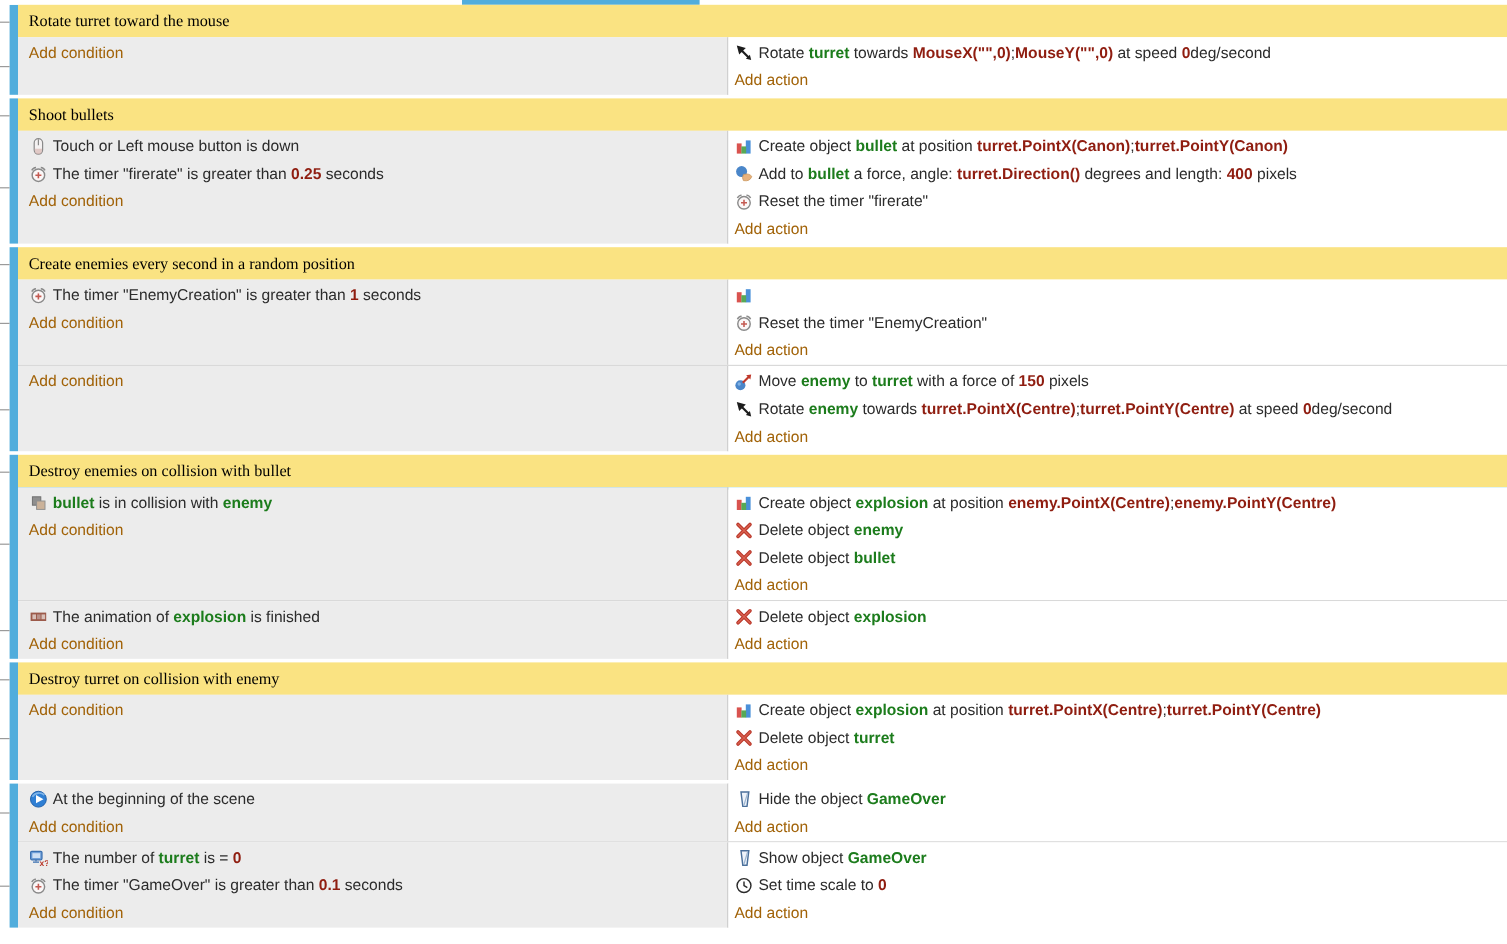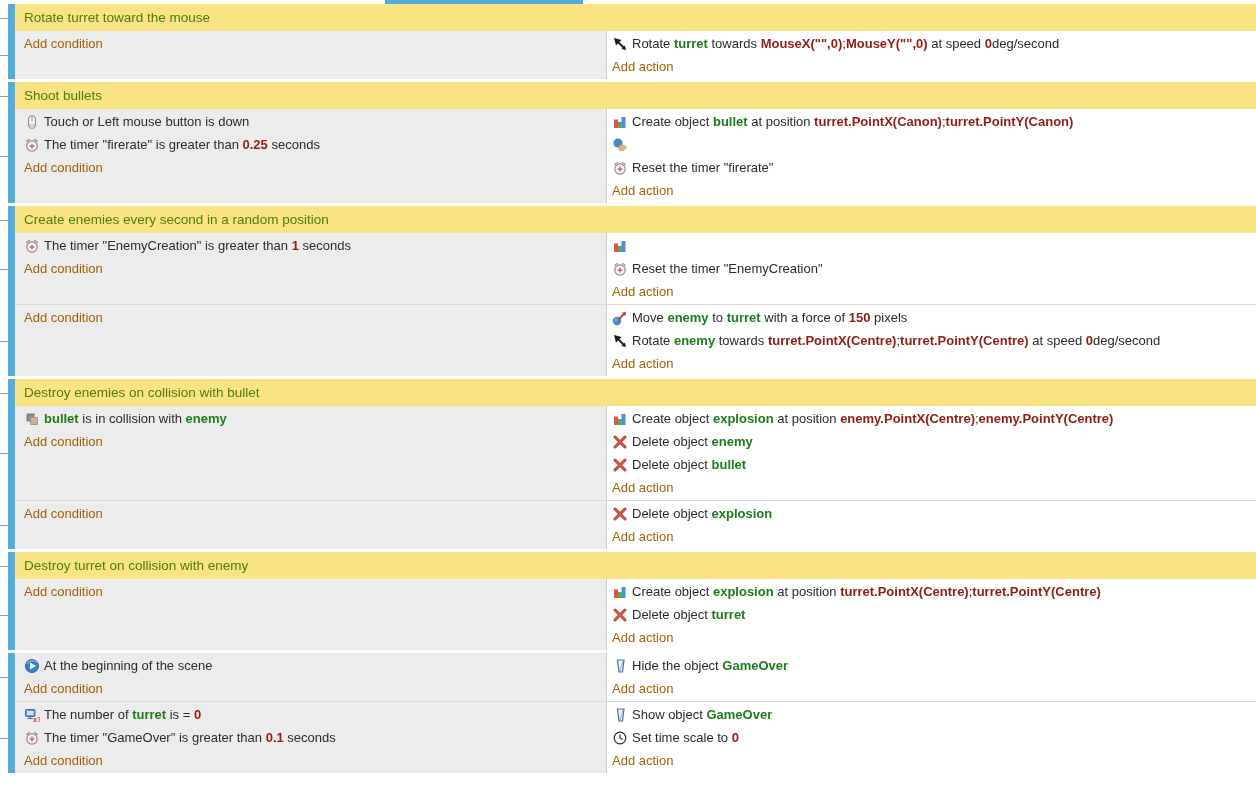--- a/index.html
+++ b/index.html
@@ -7,21 +7,21 @@
        font-family:"Liberation Sans","DejaVu Sans",sans-serif;
        font-size:13px;color:#2b2b2b;}
   .sheet{position:relative;width:1256px;}
   
   .top-track{position:relative;height:4px;width:100%;background:#ffffff;}
   .top-thumb{position:absolute;top:0;height:4px;background:var(--accent);}
   
   #groups{margin-left:8px;}
   .group{border-left:7px solid var(--accent);margin-bottom:3px;}
   .group-header{position:relative;height:27px;line-height:27px;background:var(--comment);
-                padding-left:9px;font-size:13.5px;color:#4d7c0f;}
+                padding-left:9px;font-size:13.5px;color:#000000;font-family:Liberation Serif, serif;}
   .group-header.hl{box-shadow:0 2px 0 var(--highlight);}
   .event{display:flex;align-items:stretch;position:relative;}
   .event + .event{border-top:1px solid #d9d9d9;}
   .cond{width:592px;min-width:592px;background:#ececec;border-right:1px solid #c9c9c9;
         padding:1px 0 1px 9px;box-sizing:border-box;}
   .act{flex:1;background:#ffffff;padding:1px 0 1px 5px;}
   .line{height:23px;display:flex;align-items:center;white-space:pre;}
   .line .txt{white-space:pre;}
   .ic{width:16px;height:16px;display:inline-flex;align-items:center;justify-content:center;
       margin-right:4px;flex:0 0 16px;}
@@ -77,21 +77,21 @@
           </div>
           <div class="act">
             <div class="line"><span class="ic"><svg width="16" height="16" viewBox="0 0 16 16" xmlns="http://www.w3.org/2000/svg">
                   <rect x="9.5" y="3" width="4" height="11" fill="#4a90d9"></rect>
                   <rect x="2" y="5.5" width="4" height="8.5" fill="#d9534f"></rect>
                   <rect x="5.8" y="8" width="4" height="6" fill="#57a956"></rect>
                 </svg></span><span class="txt"><span>Create object </span><span class="o">bullet</span><span> at position </span><span class="v">turret.PointX(Canon)</span><span>;</span><span class="v">turret.PointY(Canon)</span></span></div>
             <div class="line"><span class="ic"><svg width="16" height="16" viewBox="0 0 16 16" xmlns="http://www.w3.org/2000/svg">
                   <circle cx="6" cy="6" r="4.6" fill="#4a86c9"></circle>
                   <path d="M7.5 8.5 q4.5 -1.5 7 1.5 q-1.5 4.5 -7 3.5 q-1.5 -2.5 0 -5 z" fill="#e8b27d" stroke="#c99559" stroke-width="0.6"></path>
-                </svg></span></div>
+                </svg></span><span class="txt"><span>Add to </span><span class="o">bullet</span><span> a force, angle: </span><span class="v">turret.Direction()</span><span> degrees and length: </span><span class="v">400</span><span> pixels</span></span></div>
             <div class="line"><span class="ic"><svg width="16" height="16" viewBox="0 0 16 16" xmlns="http://www.w3.org/2000/svg">
                   <circle cx="8" cy="9" r="5.2" fill="#fbf7f7" stroke="#8a8a8a" stroke-width="1.2"></circle>
                   <path d="M2.5 5 A4 4 0 0 1 6 2.6" fill="none" stroke="#8a8a8a" stroke-width="1.2"></path>
                   <path d="M13.5 5 A4 4 0 0 0 10 2.6" fill="none" stroke="#8a8a8a" stroke-width="1.2"></path>
                   <line x1="8" y1="6.5" x2="8" y2="11.5" stroke="#c45a52" stroke-width="1.3"></line>
                   <line x1="5.5" y1="9" x2="10.5" y2="9" stroke="#c45a52" stroke-width="1.3"></line>
                 </svg></span><span class="txt"><span>Reset the timer "firerate"</span></span></div>
             <div class="ph">Add action</div>
           </div>
         </div>
@@ -167,20 +167,26 @@
                 </svg></span><span class="txt"><span>Delete object </span><span class="o">enemy</span></span></div>
             <div class="line"><span class="ic"><svg width="16" height="16" viewBox="0 0 16 16" xmlns="http://www.w3.org/2000/svg">
                   <path d="M3 3 L13 13 M13 3 L3 13" stroke="#b9372a" stroke-width="3" stroke-linecap="round"></path>
                   <path d="M3 3 L13 13 M13 3 L3 13" stroke="#d9604f" stroke-width="1.2" stroke-linecap="round"></path>
                 </svg></span><span class="txt"><span>Delete object </span><span class="o">bullet</span></span></div>
             <div class="ph">Add action</div>
           </div>
         </div>
         <div class="event">
           <div class="cond">
+            <div class="line"><span class="ic"><svg width="16" height="16" viewBox="0 0 16 16" xmlns="http://www.w3.org/2000/svg">
+                  <rect x="1.5" y="4.5" width="13" height="7" fill="#9c5a4a"></rect>
+                  <rect x="3" y="6" width="3" height="4" fill="#d8c0b8"></rect>
+                  <rect x="6.8" y="6" width="3" height="4" fill="#b8928a"></rect>
+                  <rect x="10.6" y="6" width="3" height="4" fill="#d8c0b8"></rect>
+                </svg></span><span class="txt"><span>The animation of </span><span class="o">explosion</span><span> is finished</span></span></div>
             <div class="ph">Add condition</div>
           </div>
           <div class="act">
             <div class="line"><span class="ic"><svg width="16" height="16" viewBox="0 0 16 16" xmlns="http://www.w3.org/2000/svg">
                   <path d="M3 3 L13 13 M13 3 L3 13" stroke="#b9372a" stroke-width="3" stroke-linecap="round"></path>
                   <path d="M3 3 L13 13 M13 3 L3 13" stroke="#d9604f" stroke-width="1.2" stroke-linecap="round"></path>
                 </svg></span><span class="txt"><span>Delete object </span><span class="o">explosion</span></span></div>
             <div class="ph">Add action</div>
           </div>
         </div>

